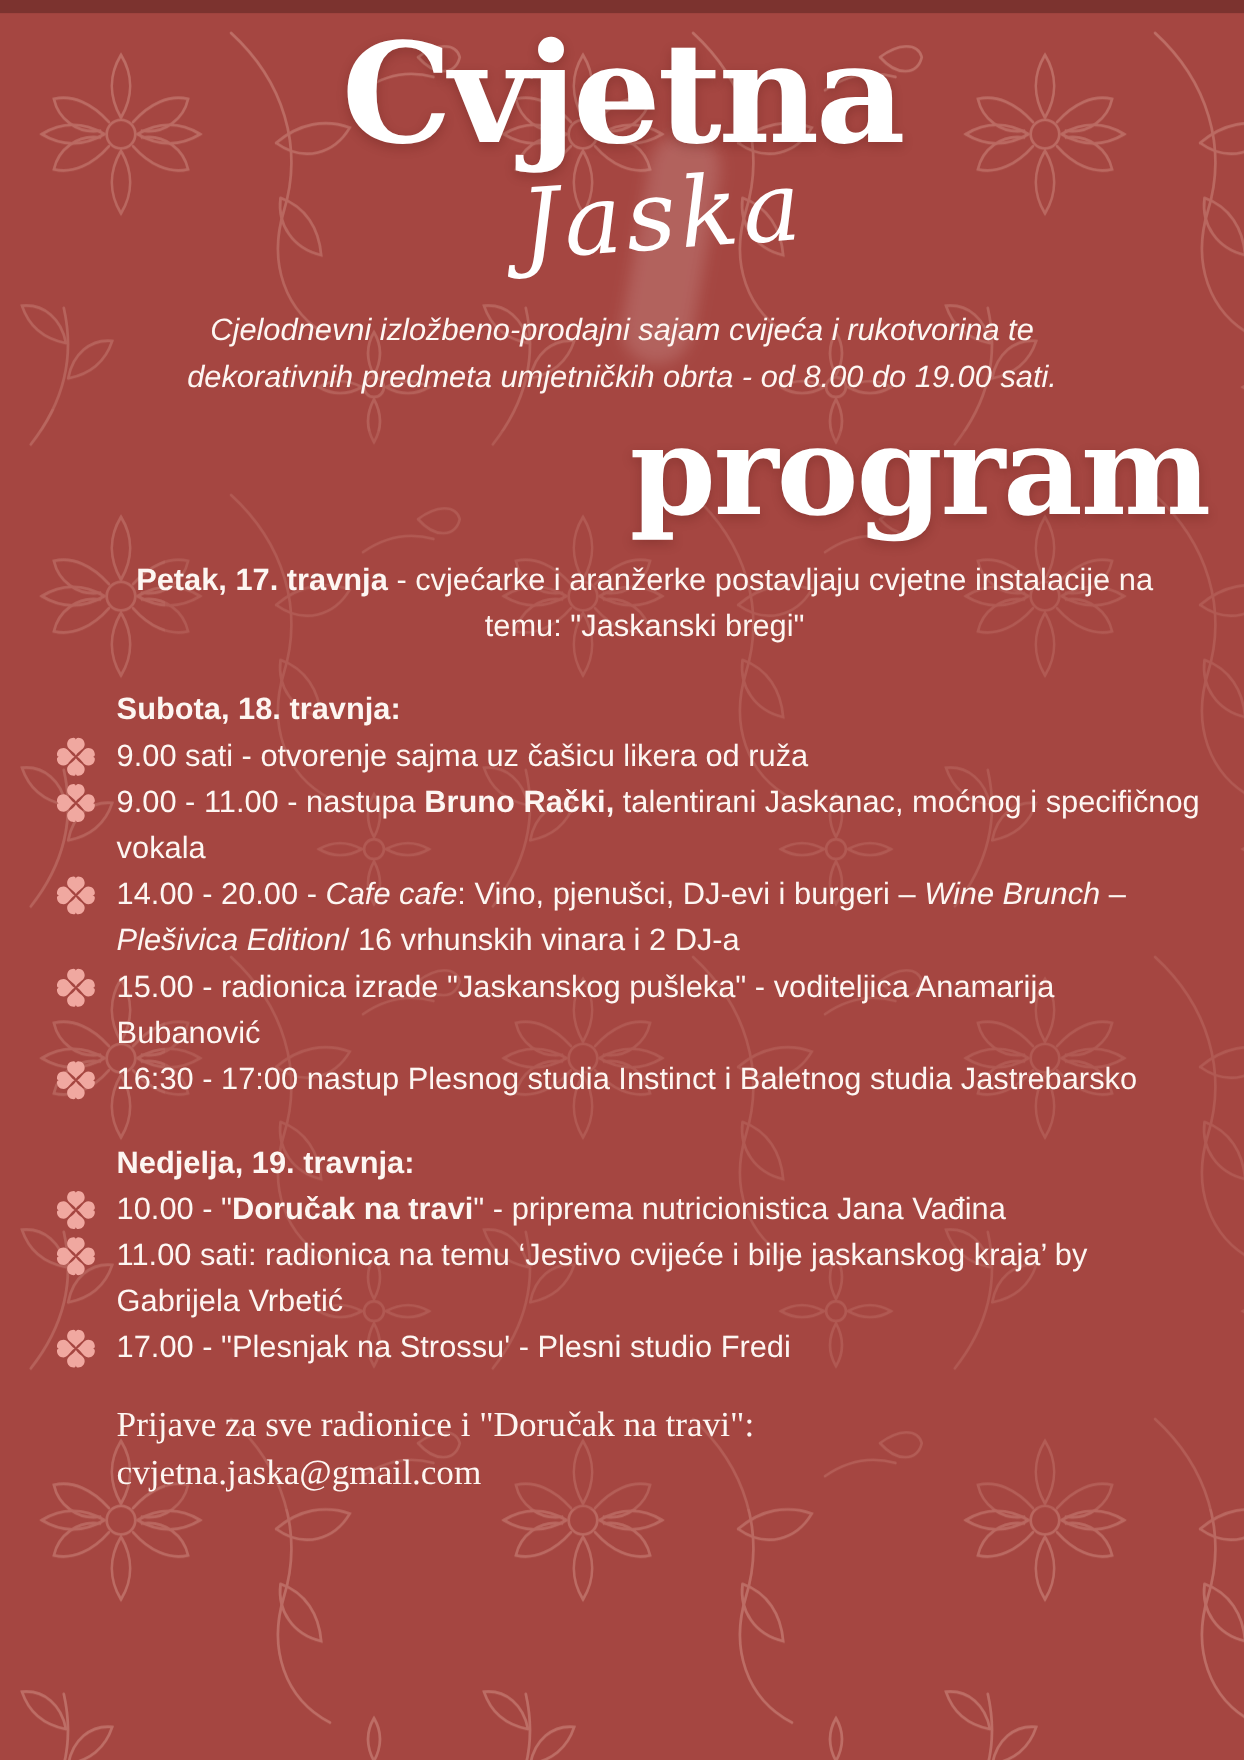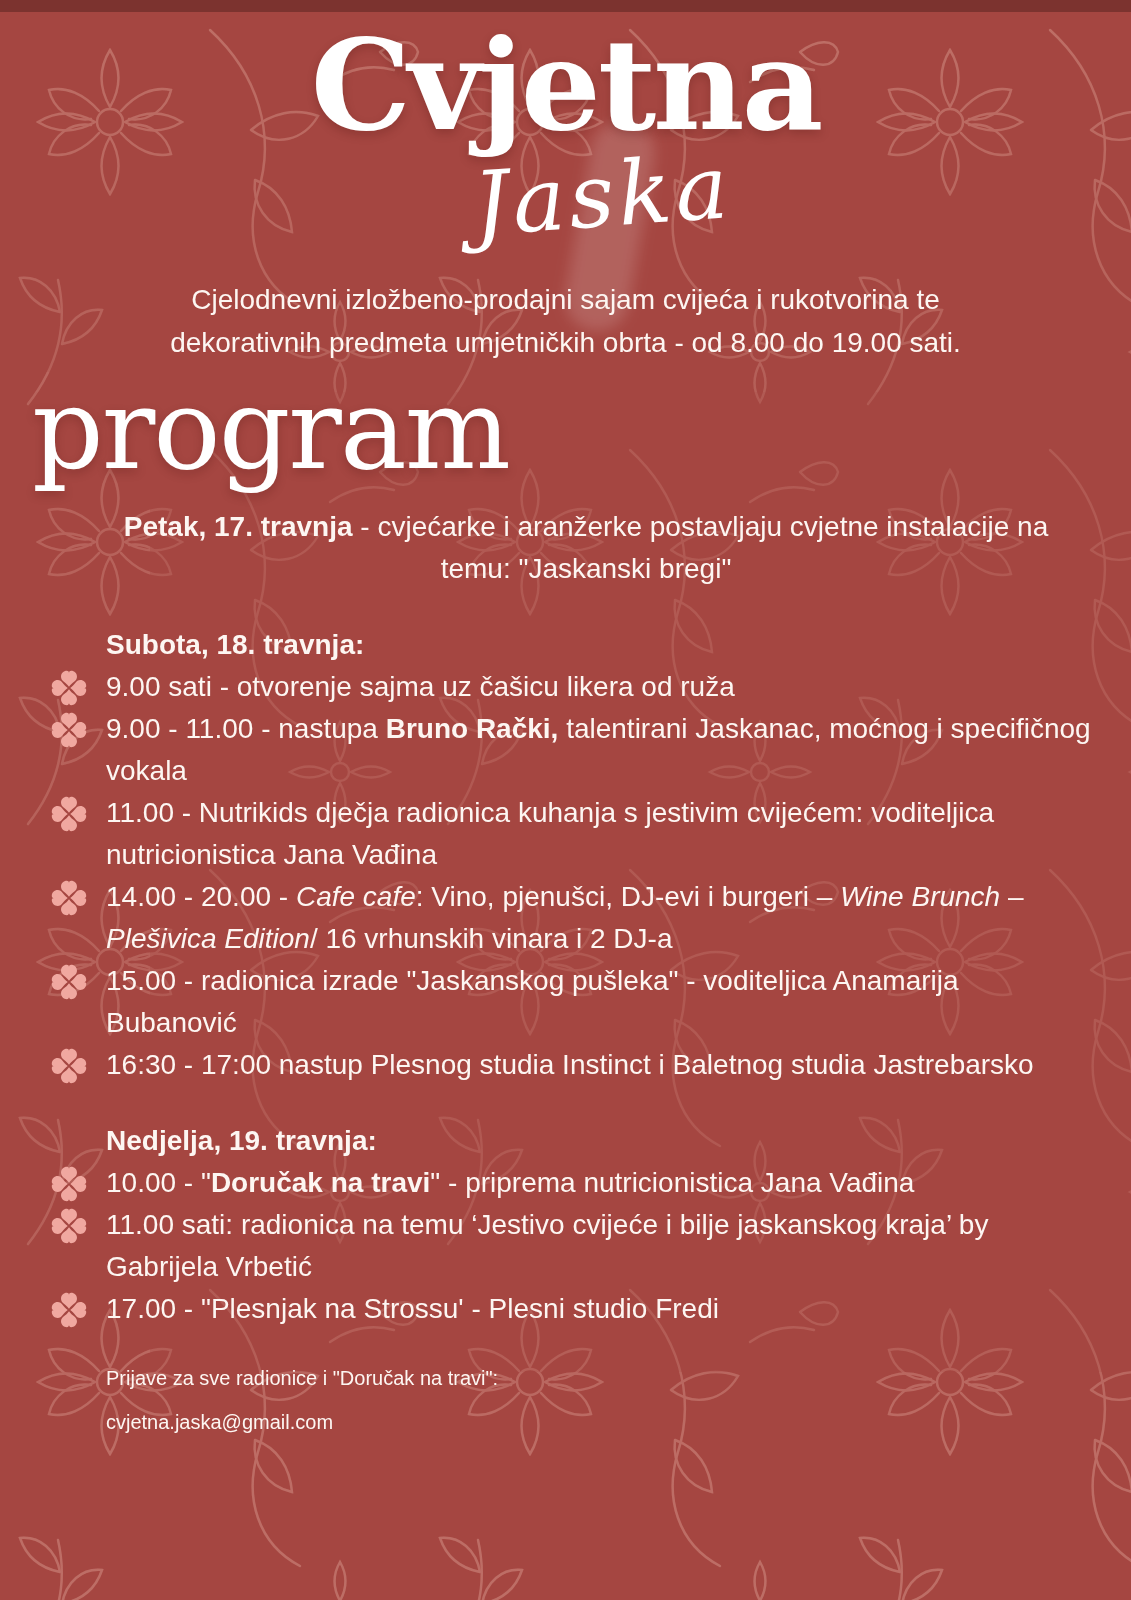--- a/index.html
+++ b/index.html
@@ -62,26 +62,27 @@
     font-size:88px;line-height:1;
     color:var(--title);
     transform:rotate(-4deg);
     letter-spacing:4px;
   }
   .desc{
     margin:38px 0 0 -74px;
     text-align:center;
     font-size:28px;line-height:43px;
     font-weight:400;
+    font-style:italic;
   }
   .program{
     margin:8px 0 0 -74px;
-    text-align:left;
+    text-align:right;
     font-family:"DejaVu Serif","Liberation Serif",serif;
-    font-weight:400;
+    font-weight:700;
     font-size:112px;line-height:1.02;
     letter-spacing:-2px;
     color:var(--title);
     text-shadow:0 4px 10px rgba(70,15,12,.25);
   }
   .rich{font-size:28px;line-height:42px;}
   .intro{margin:20px 0 0 0;max-width:960px;text-align:center;}
   .sec-heading{
     margin:34px 0 0 0;
     font-size:28px;line-height:42px;
@@ -98,21 +99,21 @@
   }
   .clover{
     position:absolute;left:-58px;top:1px;
     width:42px;height:42px;
     color:var(--bullet);
   }
   .clover svg{width:100%;height:100%;display:block;}
   .poster-footer{margin-top:26px;}
   .poster-footer p{
     margin:0;
-    font-size:20px;line-height:44px;
+    font-size:32px;line-height:44px;font-family:Liberation Serif, serif;
   }
 </style>
 </head>
 <body>
 
 <div class="poster">
 
   <svg class="bg" viewBox="0 0 1131 1600" preserveAspectRatio="none" aria-hidden="true">
     <defs>
       <pattern id="floral" width="420" height="420" patternUnits="userSpaceOnUse">
@@ -196,28 +197,20 @@
 
           <li class="event">
             <span class="clover">
               <svg viewBox="0 0 100 100" aria-hidden="true">
                 <use href="#clover-shape"></use>
               </svg>
             </span>
             <span class="event-text rich"><span>9.00 - 11.00 - nastupa </span><span style="font-weight: 700;">Bruno Rački,</span><span> talentirani Jaskanac, moćnog i specifičnog vokala</span></span>
           </li>
 
-          <li class="event">
-            <span class="clover">
-              <svg viewBox="0 0 100 100" aria-hidden="true">
-                <use href="#clover-shape"></use>
-              </svg>
-            </span>
-            <span class="event-text rich"><span>11.00 - Nutrikids dječja radionica kuhanja s jestivim cvijećem: voditeljica nutricionistica Jana Vađina</span></span>
-          </li>
 
           <li class="event">
             <span class="clover">
               <svg viewBox="0 0 100 100" aria-hidden="true">
                 <use href="#clover-shape"></use>
               </svg>
             </span>
             <span class="event-text rich"><span>14.00 - 20.00 - </span><span style="font-style: italic;">Cafe cafe</span><span>: Vino, pjenušci, DJ-evi i burgeri – </span><span style="font-weight: 400; font-style: italic;">Wine Brunch</span><span> – </span><span style="font-style: italic;">Plešivica Edition</span><span>/ 16 vrhunskih vinara i 2 DJ-a</span></span>
           </li>
 

